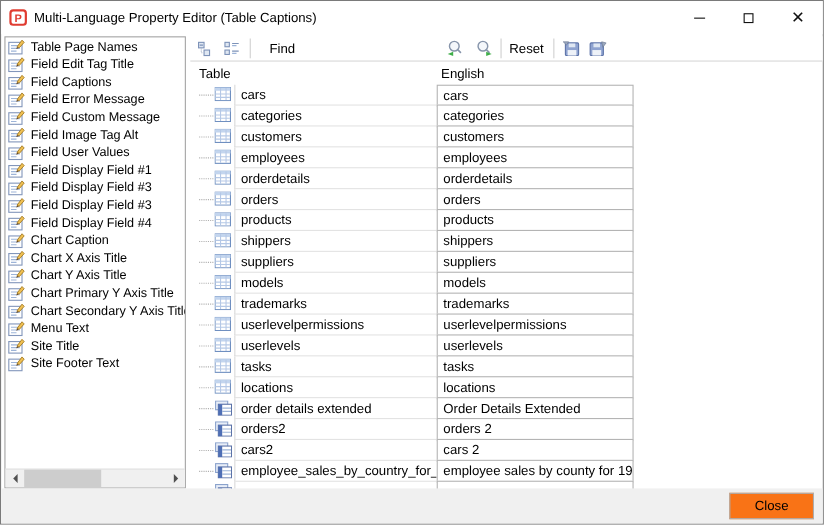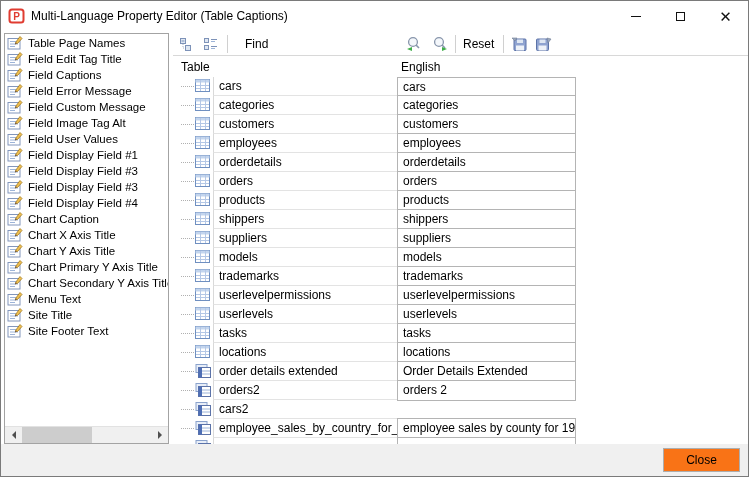--- a/index.html
+++ b/index.html
@@ -689,20 +689,21 @@
 
             <svg class="ric-view" width="16" height="14" viewBox="0 0 16 14">
               <rect x="1" y="0.5" width="11" height="8" fill="#e8eef8" stroke="#8aa2cc"></rect>
               <rect x="3.5" y="3.5" width="12" height="10" fill="#ffffff" stroke="#5c73a8"></rect>
               <rect x="3.5" y="3.5" width="3.5" height="10" fill="#4f6fb5"></rect>
               <line x1="7" y1="7" x2="15" y2="7" stroke="#9db4d8"></line>
               <line x1="7" y1="10" x2="15" y2="10" stroke="#9db4d8"></line>
             </svg>
           </span>
           <span class="tcell">cars2</span>
+          <span class="ecell">cars 2</span>
         </div>
 
         <div class="grow icon-view">
           <span class="tree-stub"></span>
           <span class="row-icon">
 
             <svg class="ric-view" width="16" height="14" viewBox="0 0 16 14">
               <rect x="1" y="0.5" width="11" height="8" fill="#e8eef8" stroke="#8aa2cc"></rect>
               <rect x="3.5" y="3.5" width="12" height="10" fill="#ffffff" stroke="#5c73a8"></rect>
               <rect x="3.5" y="3.5" width="3.5" height="10" fill="#4f6fb5"></rect>

